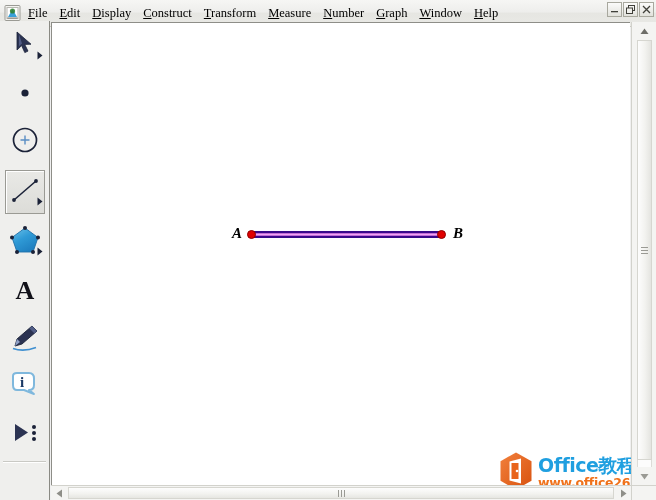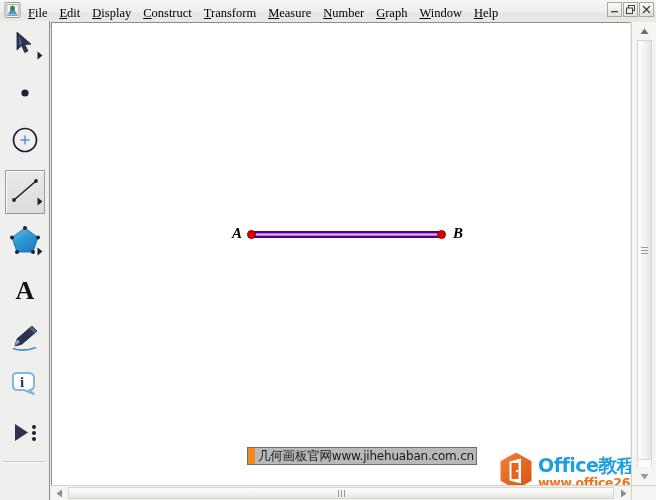--- a/index.html
+++ b/index.html
@@ -17,21 +17,21 @@
     overflow: hidden;
   }
 
   
   #menubar {
     position: absolute; left: 0; top: 0;
     width: 656px; height: 27px;
     background: linear-gradient(to bottom, #f6f6f4 0%, #eeeeec 45%, #e6e6e2 52%, #e9e9e5 100%);
     border-bottom: 1px solid #c8c8c0;
     display: flex;
-    align-items: flex-start;
+    align-items: center;
   }
   #app-icon {
     width: 20px; height: 19px;
     margin-left: 2px;
     display: flex; align-items: center; justify-content: center;
     flex: 0 0 auto;
   }
   .menu-items { display: flex; align-items: center; height: 100%; }
   .menu-item {
     font-family: "Liberation Serif", serif;
@@ -429,27 +429,20 @@
         <div class="outer-b"></div>
       </div>
 
       <div class="seg-point" style="left:195px; top:207px;"></div>
       <div class="seg-point" style="left:385px; top:207px;"></div>
 
       <div class="seg-label" style="left:401px; top:203px;">B</div>
     </div>
   </div>
 
-  <div id="wm-site">
-    <div class="bar"></div>
-    <div class="txt">
-      <span class="cn">几何画板官网</span>
-        <span>www.jihehuaban.com.cn</span>
-    </div>
-  </div>
 
   <div id="wm-office">
     <div class="logo">
       <svg width="38" height="40" viewBox="0 0 38 40">
         <defs>
           <linearGradient id="og" x1="0" y1="0" x2="1" y2="1">
             <stop offset="0" stop-color="#f2803c"></stop>
             <stop offset="1" stop-color="#d8520f"></stop>
           </linearGradient>
         </defs>

